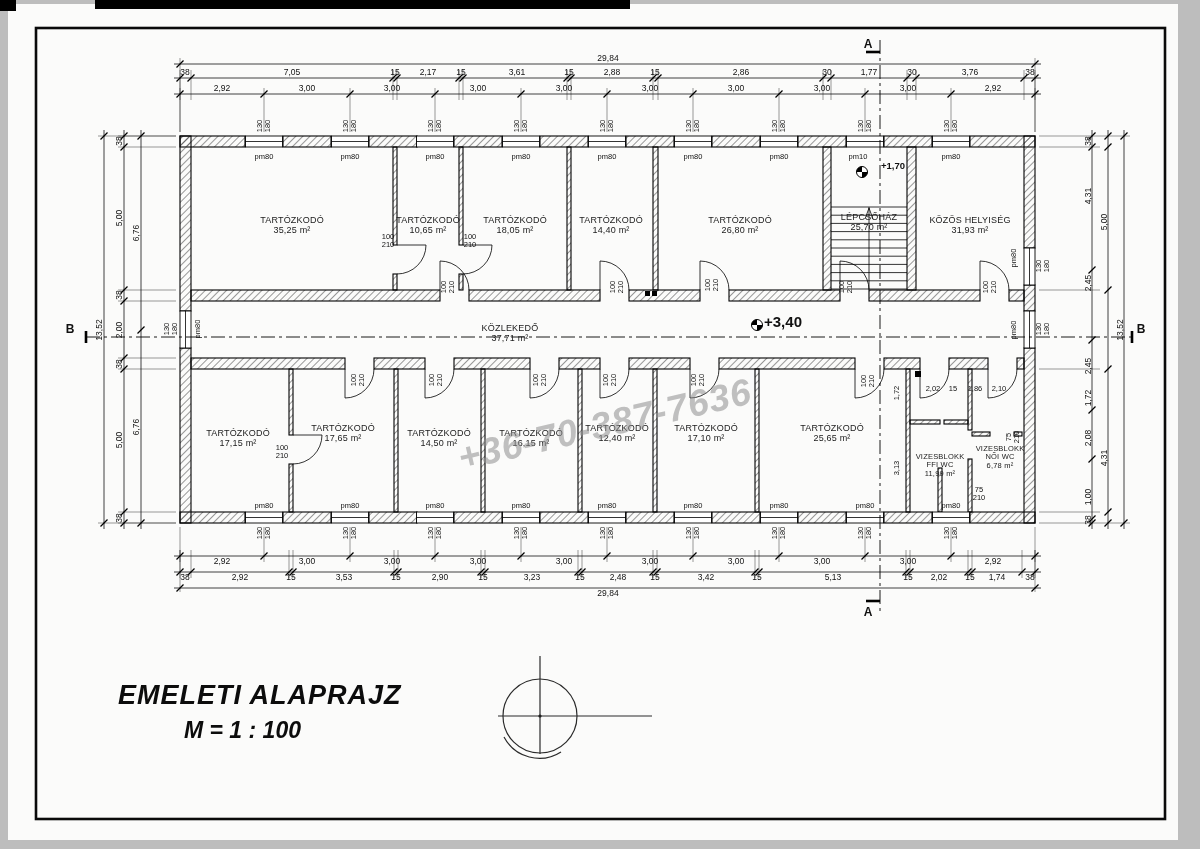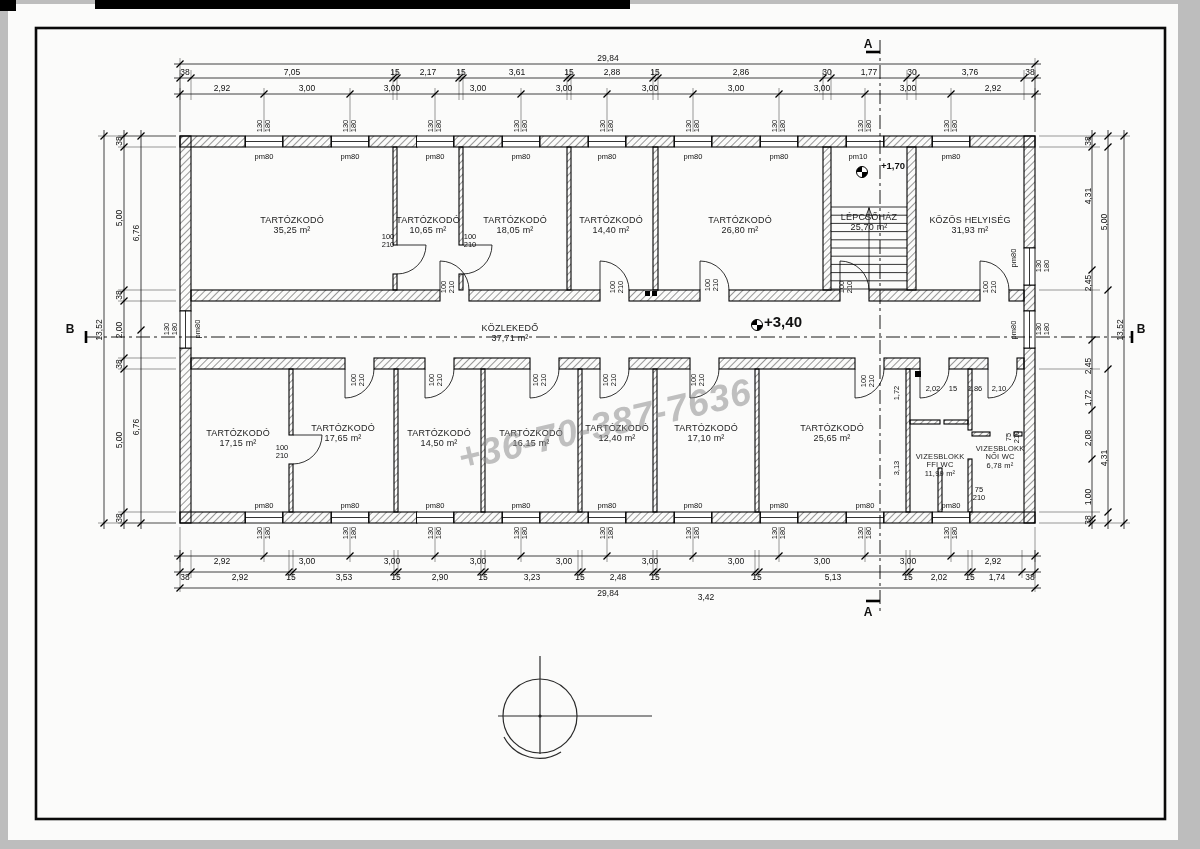--- a/index.html
+++ b/index.html
@@ -483,21 +483,21 @@
       <span class="lbl" style="left: 240px; top: 578px;">2,92</span>
       <span class="lbl" style="left: 291px; top: 578px;">15</span>
       <span class="lbl" style="left: 344px; top: 578px;">3,53</span>
       <span class="lbl" style="left: 396px; top: 578px;">15</span>
       <span class="lbl" style="left: 440px; top: 578px;">2,90</span>
       <span class="lbl" style="left: 483px; top: 578px;">15</span>
       <span class="lbl" style="left: 532px; top: 578px;">3,23</span>
       <span class="lbl" style="left: 580px; top: 578px;">15</span>
       <span class="lbl" style="left: 618px; top: 578px;">2,48</span>
       <span class="lbl" style="left: 655px; top: 578px;">15</span>
-      <span class="lbl" style="left: 706px; top: 578px; margin-top: 20px;">3,42</span>
+      <span class="lbl" style="left: 706px; top: 578px;">3,42</span>
       <span class="lbl" style="left: 757px; top: 578px;">15</span>
       <span class="lbl" style="left: 833px; top: 578px;">5,13</span>
       <span class="lbl" style="left: 908px; top: 578px;">15</span>
       <span class="lbl" style="left: 939px; top: 578px;">2,02</span>
       <span class="lbl" style="left: 970px; top: 578px;">15</span>
       <span class="lbl" style="left: 997px; top: 578px; text-align: center;">1,74</span>
       <span class="lbl" style="left: 1030px; top: 578px;">38</span>
       <span class="lbl" style="left: 608px; top: 594px;">29,84</span>
       <span class="lbl rot" style="left: 120px; top: 141px;">38</span>
       <span class="lbl rot" style="left: 120px; top: 218px;">5,00</span>
@@ -616,18 +616,22 @@
       <span class="lbl rot" style="left: 1013px; top: 437px; font-size: 7.5px;">75
 210</span>
       <span class="lbl rot" style="left: 897px; top: 393px; font-size: 7.5px;">1,72</span>
       <span class="lbl rot" style="left: 897px; top: 468px; font-size: 7.5px;">3,13</span>
       <span class="lbl" style="left: 933px; top: 389px; font-size: 7.5px;">2,02</span>
       <span class="lbl" style="left: 953px; top: 389px; font-size: 7.5px;">15</span>
       <span class="lbl" style="left: 975px; top: 389px; font-size: 7.5px;">1,86</span>
       <span class="lbl" style="left: 999px; top: 389px; font-size: 7.5px;">2,10</span>
     </div>
 
+  <div class="titleblock">
+    <div class="title">EMELETI ALAPRAJZ</div>
+    <div class="scale">M = 1 : 100</div>
+  </div>
 
   <div class="watermark">+36-70-387-7636</div>
 
   <div class="artifact artifact-top"></div>
   <div class="artifact artifact-corner"></div>
 </div>
 
 </body></html>

